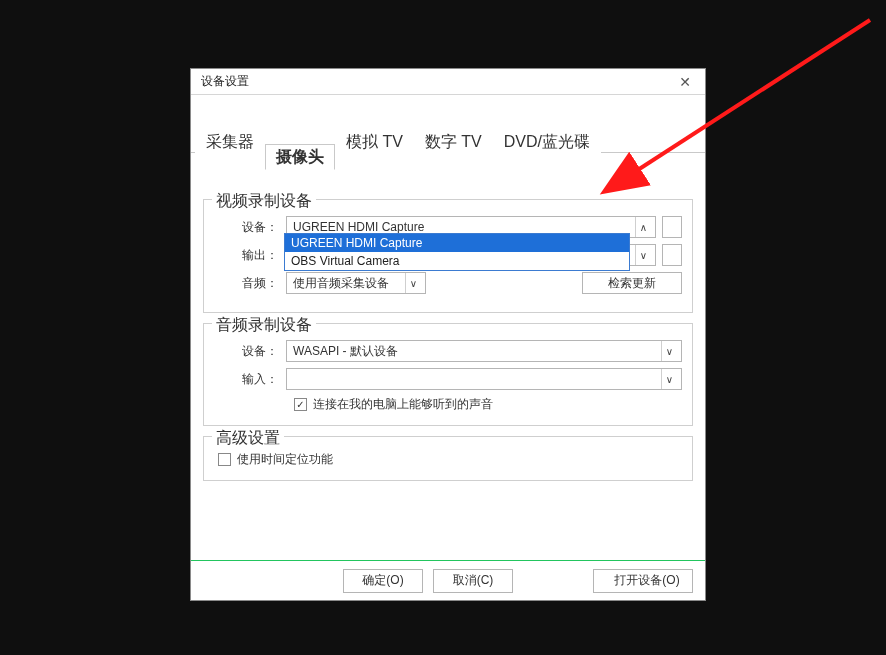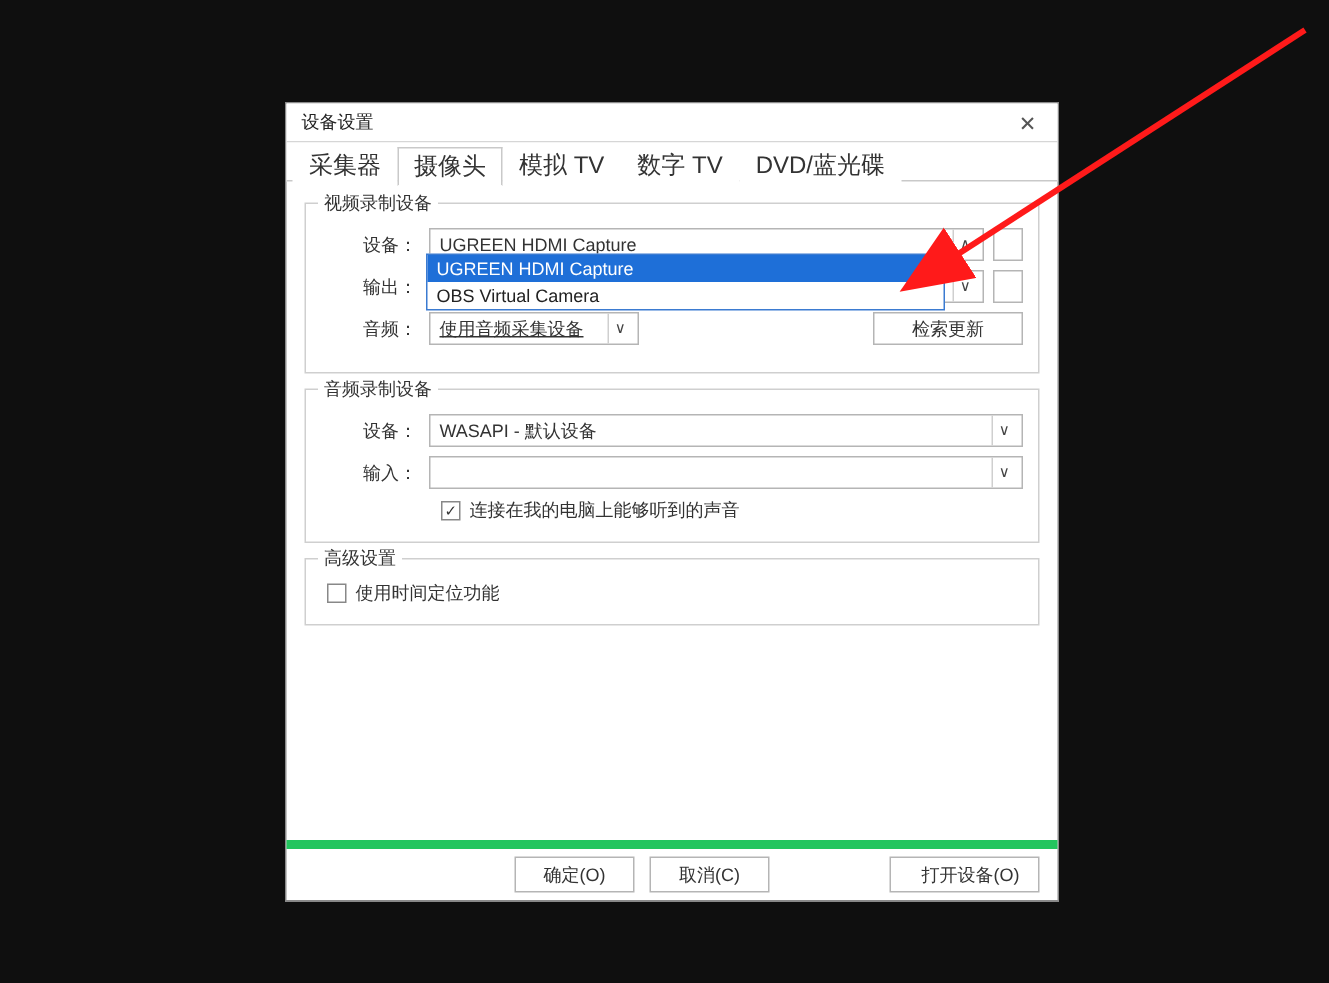--- a/index.html
+++ b/index.html
@@ -9,21 +9,21 @@
     width:886px; height:655px;
     position:relative;
     overflow:hidden;
   }
   .dialog {
     position:absolute;
     left:190px; top:68px;
     width:516px; height:533px;
     background:#ffffff;
     border:1px solid #8a8a8a;
-    display:flex; flex-direction:column;
+    display:flex; flex-direction:column;gap:32px;
   }
   .titlebar {
     height:26px;
     background:#ffffff;
     border-bottom:1px solid #d6d6d6;
     display:flex; align-items:center;
     padding:0 6px 0 10px;
     font-size:12px; color:#222;
   }
   .titlebar .spacer{flex:1;}
@@ -47,40 +47,41 @@
     border-bottom:none;
     display:flex; align-items:center;
     height:26px;
     margin-top:2px;
     cursor:pointer;
     background:#fff;
   }
   .tab.active{
     border:1px solid #c9c9c9;
     border-bottom:1px solid #fff;
-    position:relative; top:1px;
-    background:#fff;
+    position:relative; top:15px;
+    background:#fff;
+    font-weight:bold;
   }
   .content{
     flex:1;
     padding:8px 12px 12px 12px;
     overflow:hidden;
   }
   .group{
     border:1px solid #cfcfcf;
     margin:6px 0 10px 0;
     padding:10px 10px 12px 10px;
     position:relative;
   }
   .group-title{
     position:absolute;
     top:-9px; left:8px;
     background:#fff;
     padding:0 4px;
-    font-size:12px; color:#333;
+    font-size:16px; color:#333;
   }
   .row{
     display:flex; align-items:center;
     margin:6px 0;
     font-size:12px; color:#333;
   }
   .row-label{
     width:72px; text-align:right; padding-right:8px;
   }
   .combo{
@@ -110,21 +111,20 @@
     height:22px;
     border:1px solid #b5b5b5;
     background:#fff;
     font-size:12px; color:#333;
     padding:0 12px;
     display:inline-flex; align-items:center; justify-content:center;
     cursor:pointer;
   }
   .audio-combo{
     width:120px;
-    text-decoration:underline;
   }
   .update-btn{
     width:100px;
     margin-left:auto;
   }
   .checkbox-row{
     display:flex; align-items:center;
     font-size:12px; color:#333;
     margin:4px 0 0 80px;
   }
@@ -146,21 +146,21 @@
   .dropdown-list .opt{
     padding:2px 6px;
     color:#222;
     cursor:pointer;
   }
   .dropdown-list .opt.sel{
     background:#1e6fd8;
     color:#fff;
   }
   .footer{
-    border-top:6px solid #22c55e;
+    border-top:1px solid #22c55e;
     height:40px;
     display:flex; align-items:center;
     padding:0 12px;
     gap:10px;
     text-align:center;
   }
   .footer .spacer{flex:1;}
   .footer .btn{ min-width:80px; height:24px; }
   
   .arrow-annotation{

